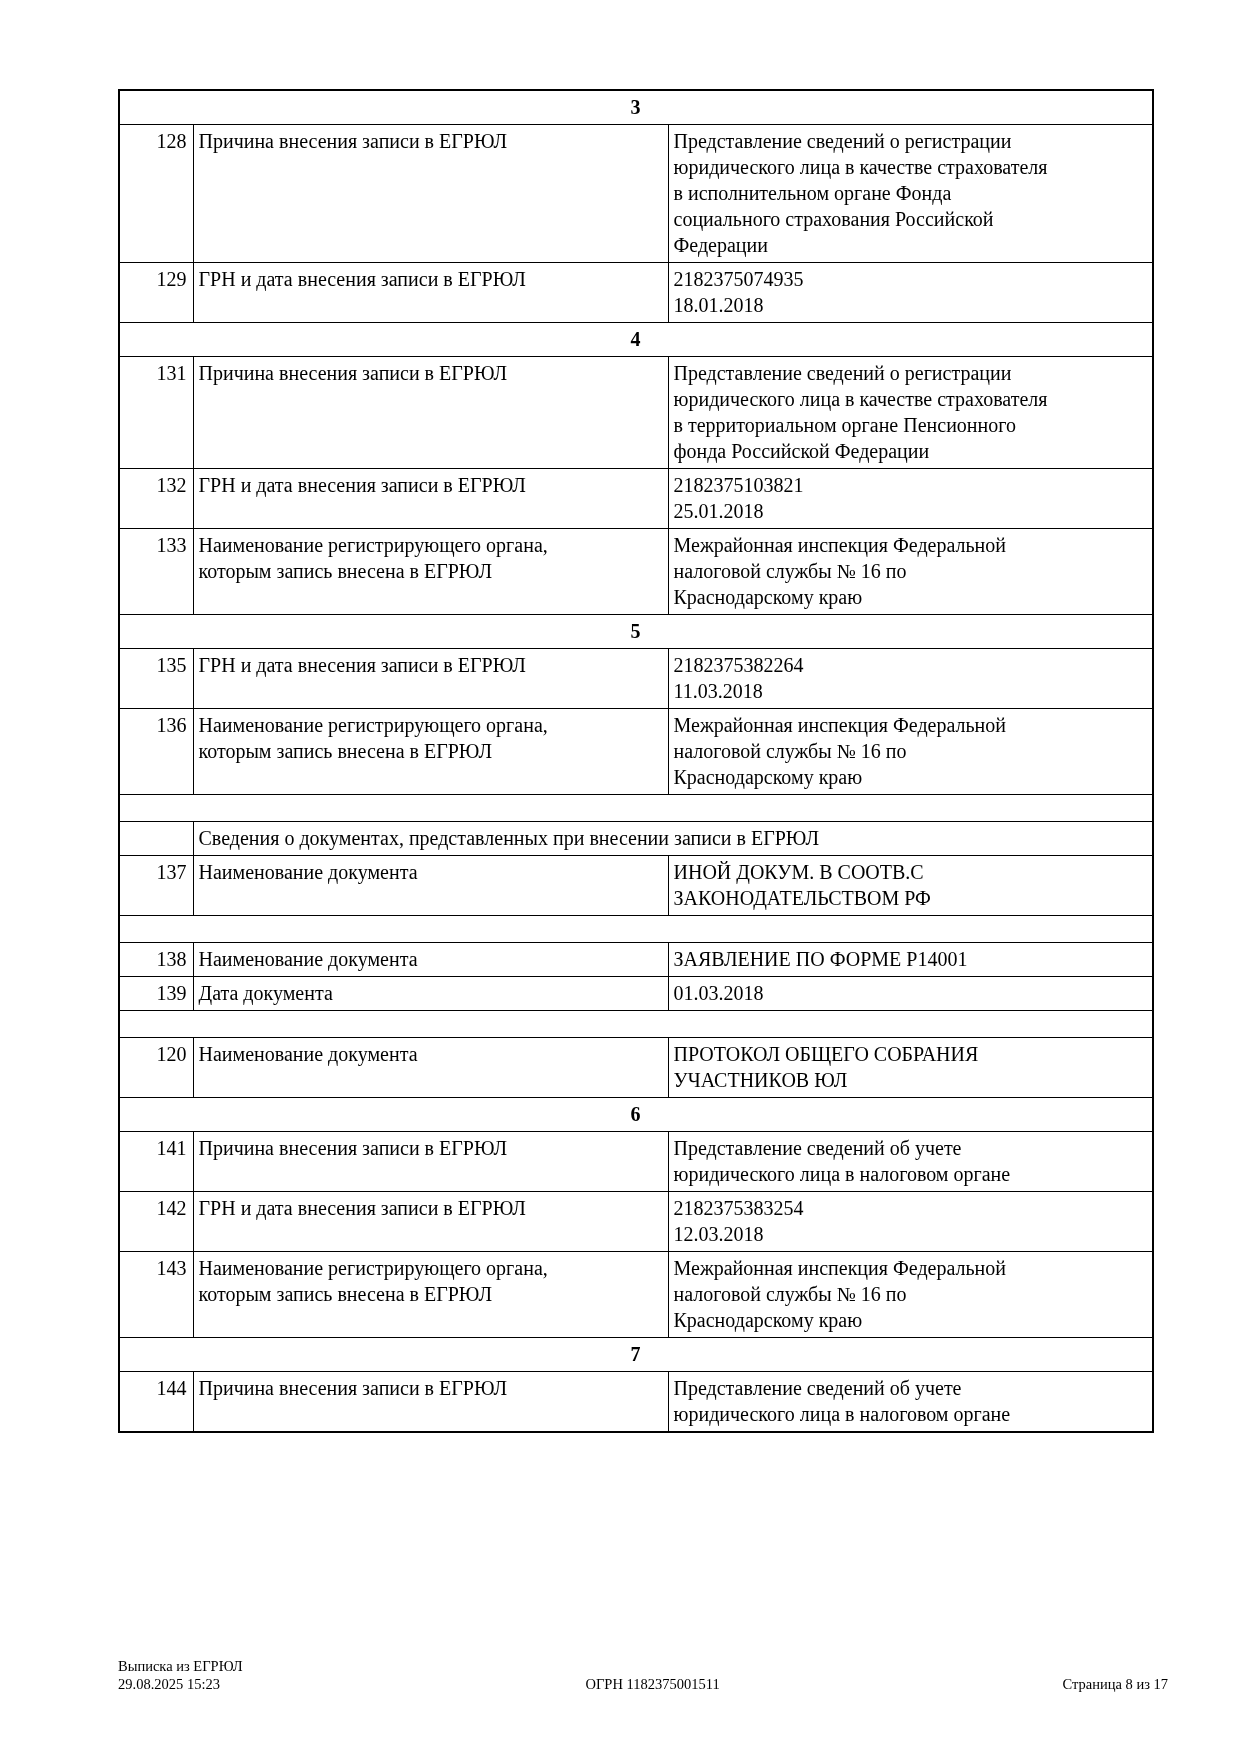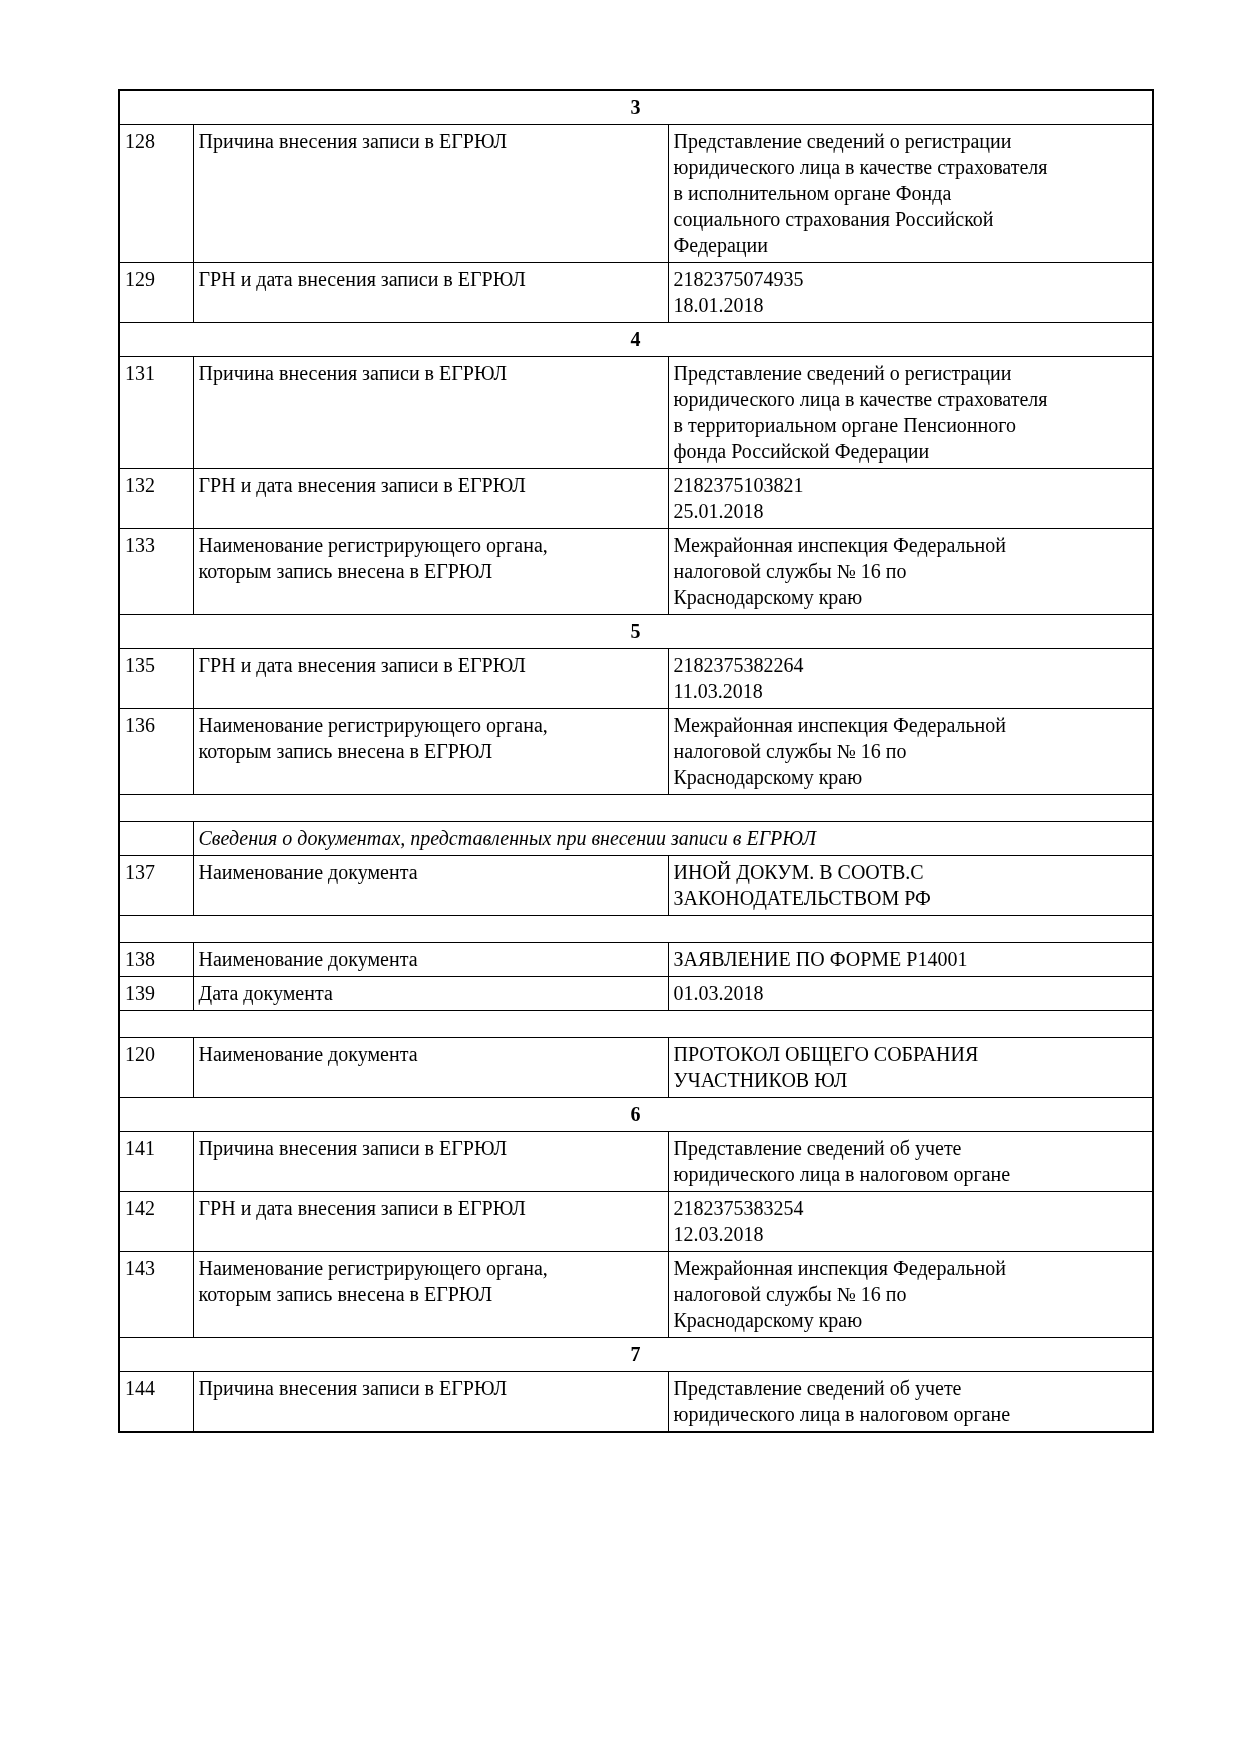--- a/index.html
+++ b/index.html
@@ -22,33 +22,33 @@
   }
   table.egrul td{
     border:1.5px solid #000;
     vertical-align:top;
     padding:3px 6px 4px 5px;
     white-space:pre-line;
     overflow:hidden;
   }
   table.egrul{border:2px solid #000;}
   td.num{
-    text-align:left;
+    text-align:right;
     padding-left:2px;padding-right:2px;
   }
   tr.section-row td{
     text-align:center;
     font-weight:bold;
     height:24px;
   }
   tr.spacer-row td{
     height:26px;
     padding:0;
   }
-  tr.subheader-row td{height:24px;font-style:italic;}
+  tr.subheader-row td{height:24px;}
   .footer{
     position:absolute;
     left:118px;right:72px;bottom:62px;
     display:flex;
     justify-content:space-between;
     align-items:flex-end;
     font-size:14.5px;
     line-height:18px;
   }
   .footer .left-block{text-align:left;}
@@ -190,14 +190,22 @@
       </tr>
       <tr>
         <td class="num">144</td>
         <td>Причина внесения записи в ЕГРЮЛ</td>
         <td>Представление сведений об учете
 юридического лица в налоговом органе</td>
       </tr>
     </tbody>
   </table>
 
+  <div class="footer">
+    <div class="left-block">
+      <div>Выписка из ЕГРЮЛ</div>
+      <div>29.08.2025 15:23</div>
+    </div>
+    <div class="center-block">ОГРН 1182375001511</div>
+    <div class="right-block">Страница 8 из 17</div>
+  </div>
 
 </div>
 
 </body></html>

